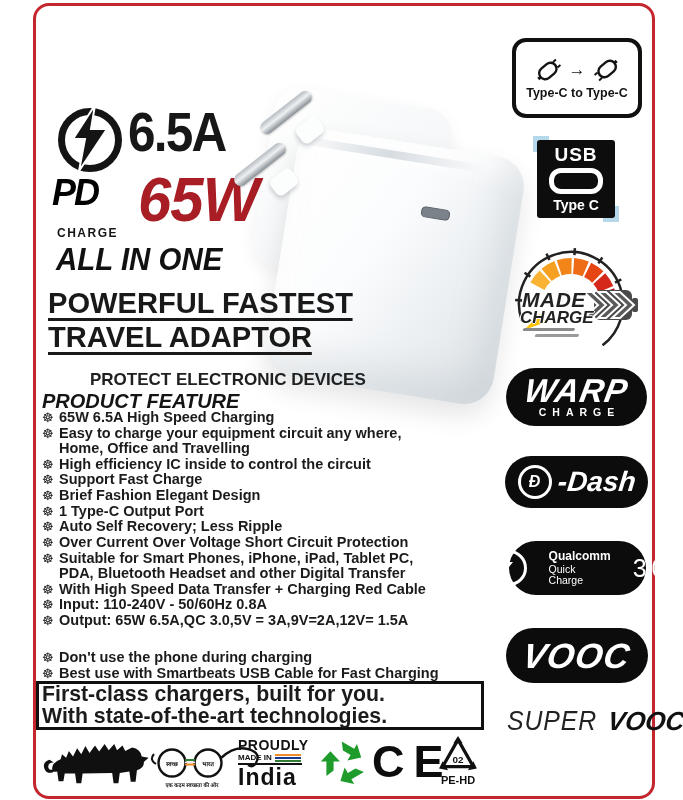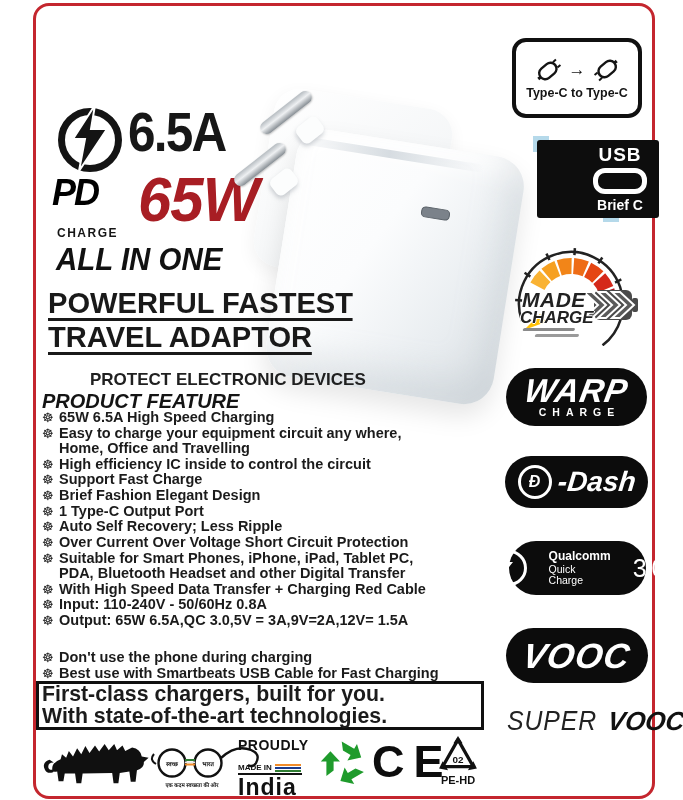--- a/index.html
+++ b/index.html
@@ -72,21 +72,21 @@
   #typec-box{left:512px;top:38px;width:122px;height:72px;border:4px solid #101010;border-radius:14px;background:#fff;
              display:flex;flex-direction:column;align-items:center;justify-content:center;}
   .typec-row{display:flex;align-items:center;gap:5px;}
   .typec-arrow{font-size:17px;font-weight:800;color:#141414;line-height:14px;}
   .typec-label{font-size:12.5px;font-weight:800;color:#141414;margin-top:3px;}
 
   #usb-square{left:537px;top:140px;width:78px;height:78px;}
   .notch{position:absolute;width:16px;height:16px;background:#b5d9ea;}
   #notch-tl{left:-4px;top:-4px;} #notch-br{right:-4px;bottom:-4px;}
   #usb-black{position:absolute;left:0;top:0;width:78px;height:78px;background:#0d0d0d;border-radius:3px;
-             display:flex;flex-direction:column;align-items:center;justify-content:center;padding-left:44px;}
+             display:flex;flex-direction:column;align-items:center;justify-content:center;}
   .usb-word{color:#fff;font-size:19px;font-weight:800;letter-spacing:1px;line-height:19px;}
   .usb-oval{width:44px;height:16px;border:5px solid #fff;border-radius:12px;margin:4px 0;}
   .usb-type{color:#fff;font-size:14px;font-weight:800;line-height:15px;}
 
   #fast-gauge{left:506px;top:246px;width:140px;height:100px;}
   .fast-text{position:absolute;font-weight:800;font-style:italic;color:#222;
              text-shadow:-1px 0 #fff,1px 0 #fff,0 1px #fff,0 -1px #fff;}
   #fast-t1{left:16px;top:42px;font-size:21px;letter-spacing:.5px;}
   #fast-t2{left:14px;top:62px;font-size:17px;}
 
@@ -113,21 +113,21 @@
              letter-spacing:1px;}
   #supervooc{left:507px;top:706px;display:flex;align-items:baseline;gap:3px;}
   .sv-super{font-size:27px;font-style:italic;font-weight:400;color:#222;letter-spacing:1px;transform:scaleX(.92);transform-origin:left;}
   .sv-vooc{font-size:26px;font-weight:800;font-style:italic;color:#111;transform:skewX(-8deg);}
 
   
   #lion{left:40px;top:737px;}
   #glasses{left:148px;top:742px;}
   #proudly{left:238px;top:738px;width:78px;text-align:left;color:#111;}
   .proud-top{font-size:14px;font-weight:800;letter-spacing:.5px;line-height:14px;}
-  .proud-mid{display:flex;align-items:center;gap:3px;margin-top:11px;}
+  .proud-mid{display:flex;align-items:center;gap:3px;margin-top:1px;}
   .proud-made{font-size:8px;font-weight:800;}
   .flagbar{width:26px;height:8px;display:flex;flex-direction:column;gap:1px;}
   .flagbar div{height:2px;}
   .proud-india{font-size:23px;font-weight:800;border-top:2.5px solid #111;line-height:25px;
                letter-spacing:1px;margin-top:1px;width:64px;}
   #recycle{left:320px;top:738px;}
   #ce-mark{left:372px;top:736px;font-size:45px;font-weight:700;letter-spacing:9px;color:#0d0d0d;}
   #resin{left:436px;top:736px;width:44px;text-align:center;}
   .resin-label{font-size:11px;font-weight:800;color:#111;margin-top:-2px;}
 </style>
@@ -269,21 +269,21 @@
     </div>
     <div class="typec-label">Type-C to Type-C</div>
   </div>
 
   <div id="usb-square" class="abs">
     <div id="notch-tl" class="notch"></div>
     <div id="notch-br" class="notch"></div>
     <div id="usb-black">
       <div class="usb-word">USB</div>
       <div class="usb-oval"></div>
-      <div class="usb-type">Brief C</div>
+      <div class="usb-type">Type C</div>
     </div>
   </div>
 
   <div id="fast-gauge" class="abs">
     <svg width="140" height="100" viewBox="0 0 140 100">
       <g>
         <circle cx="65" cy="58" r="52" fill="none" stroke="#222" stroke-width="2.5" stroke-dasharray="228 400" transform="rotate(-199 65 58)"></circle>
         <g stroke="#222" stroke-width="2.5">
           <line x1="65" y1="2" x2="65" y2="9" transform="rotate(-86 65 58)"></line>
           <line x1="65" y1="2" x2="65" y2="9" transform="rotate(-56 65 58)"></line>

